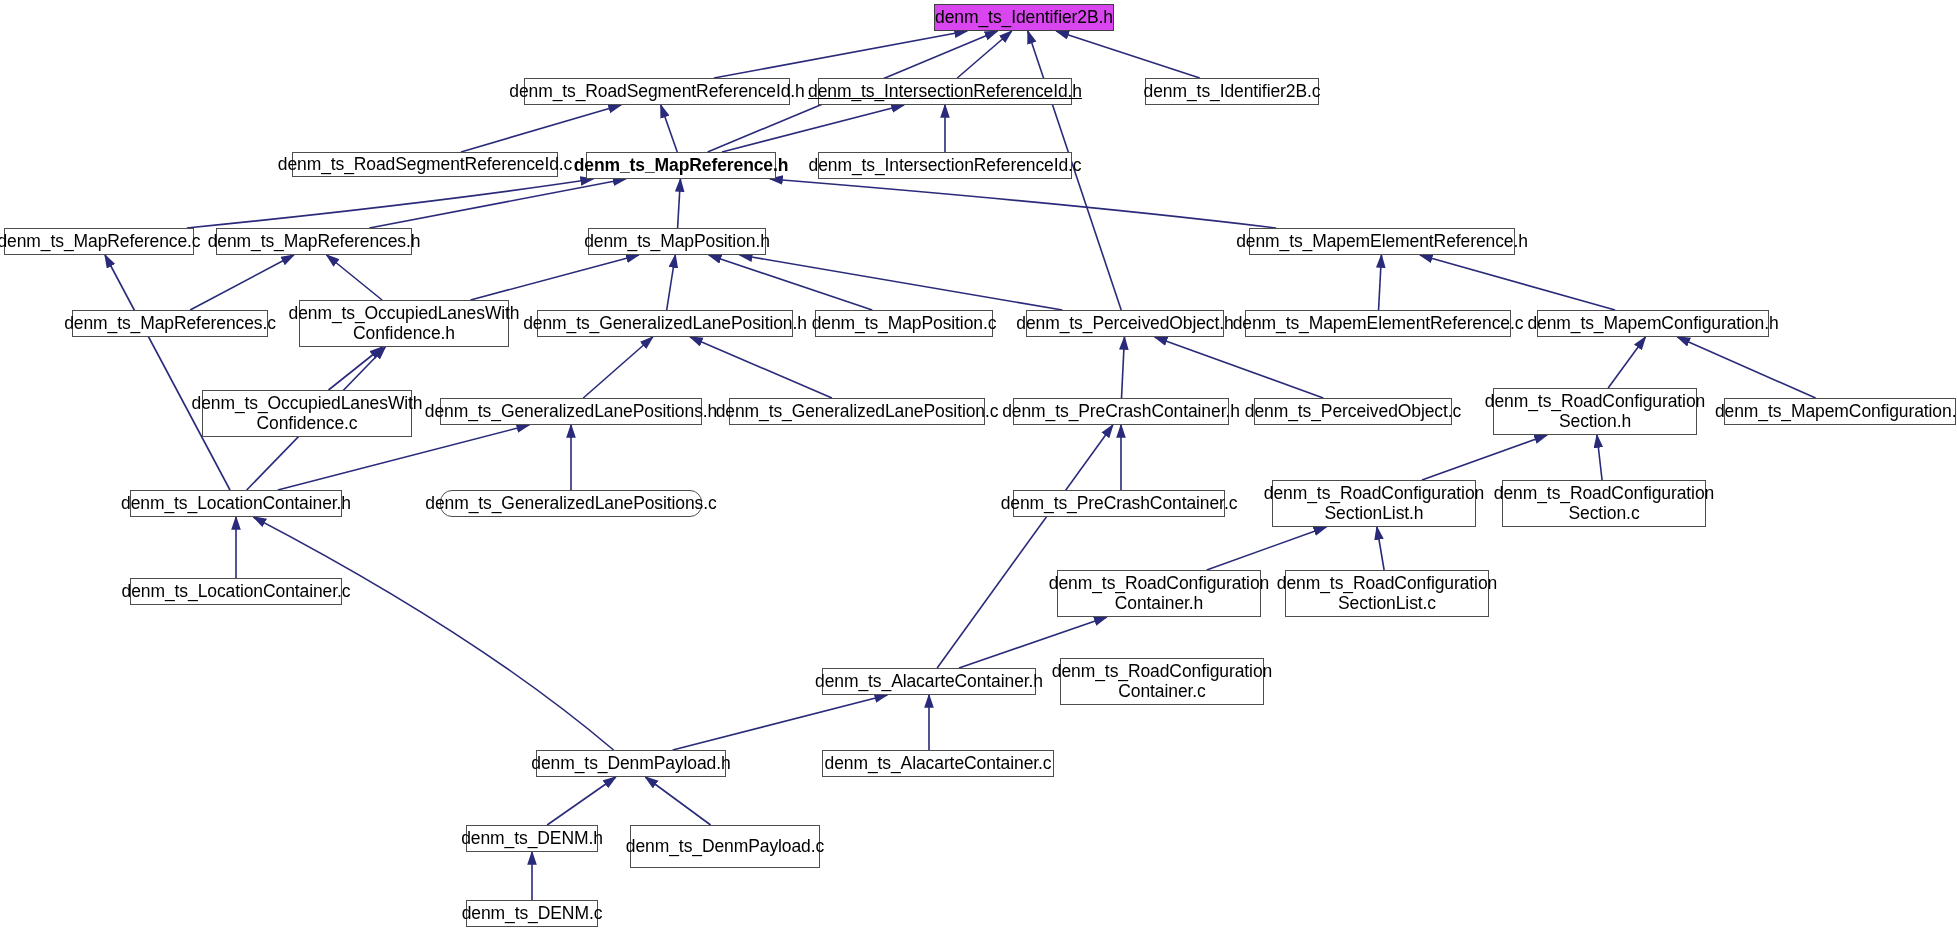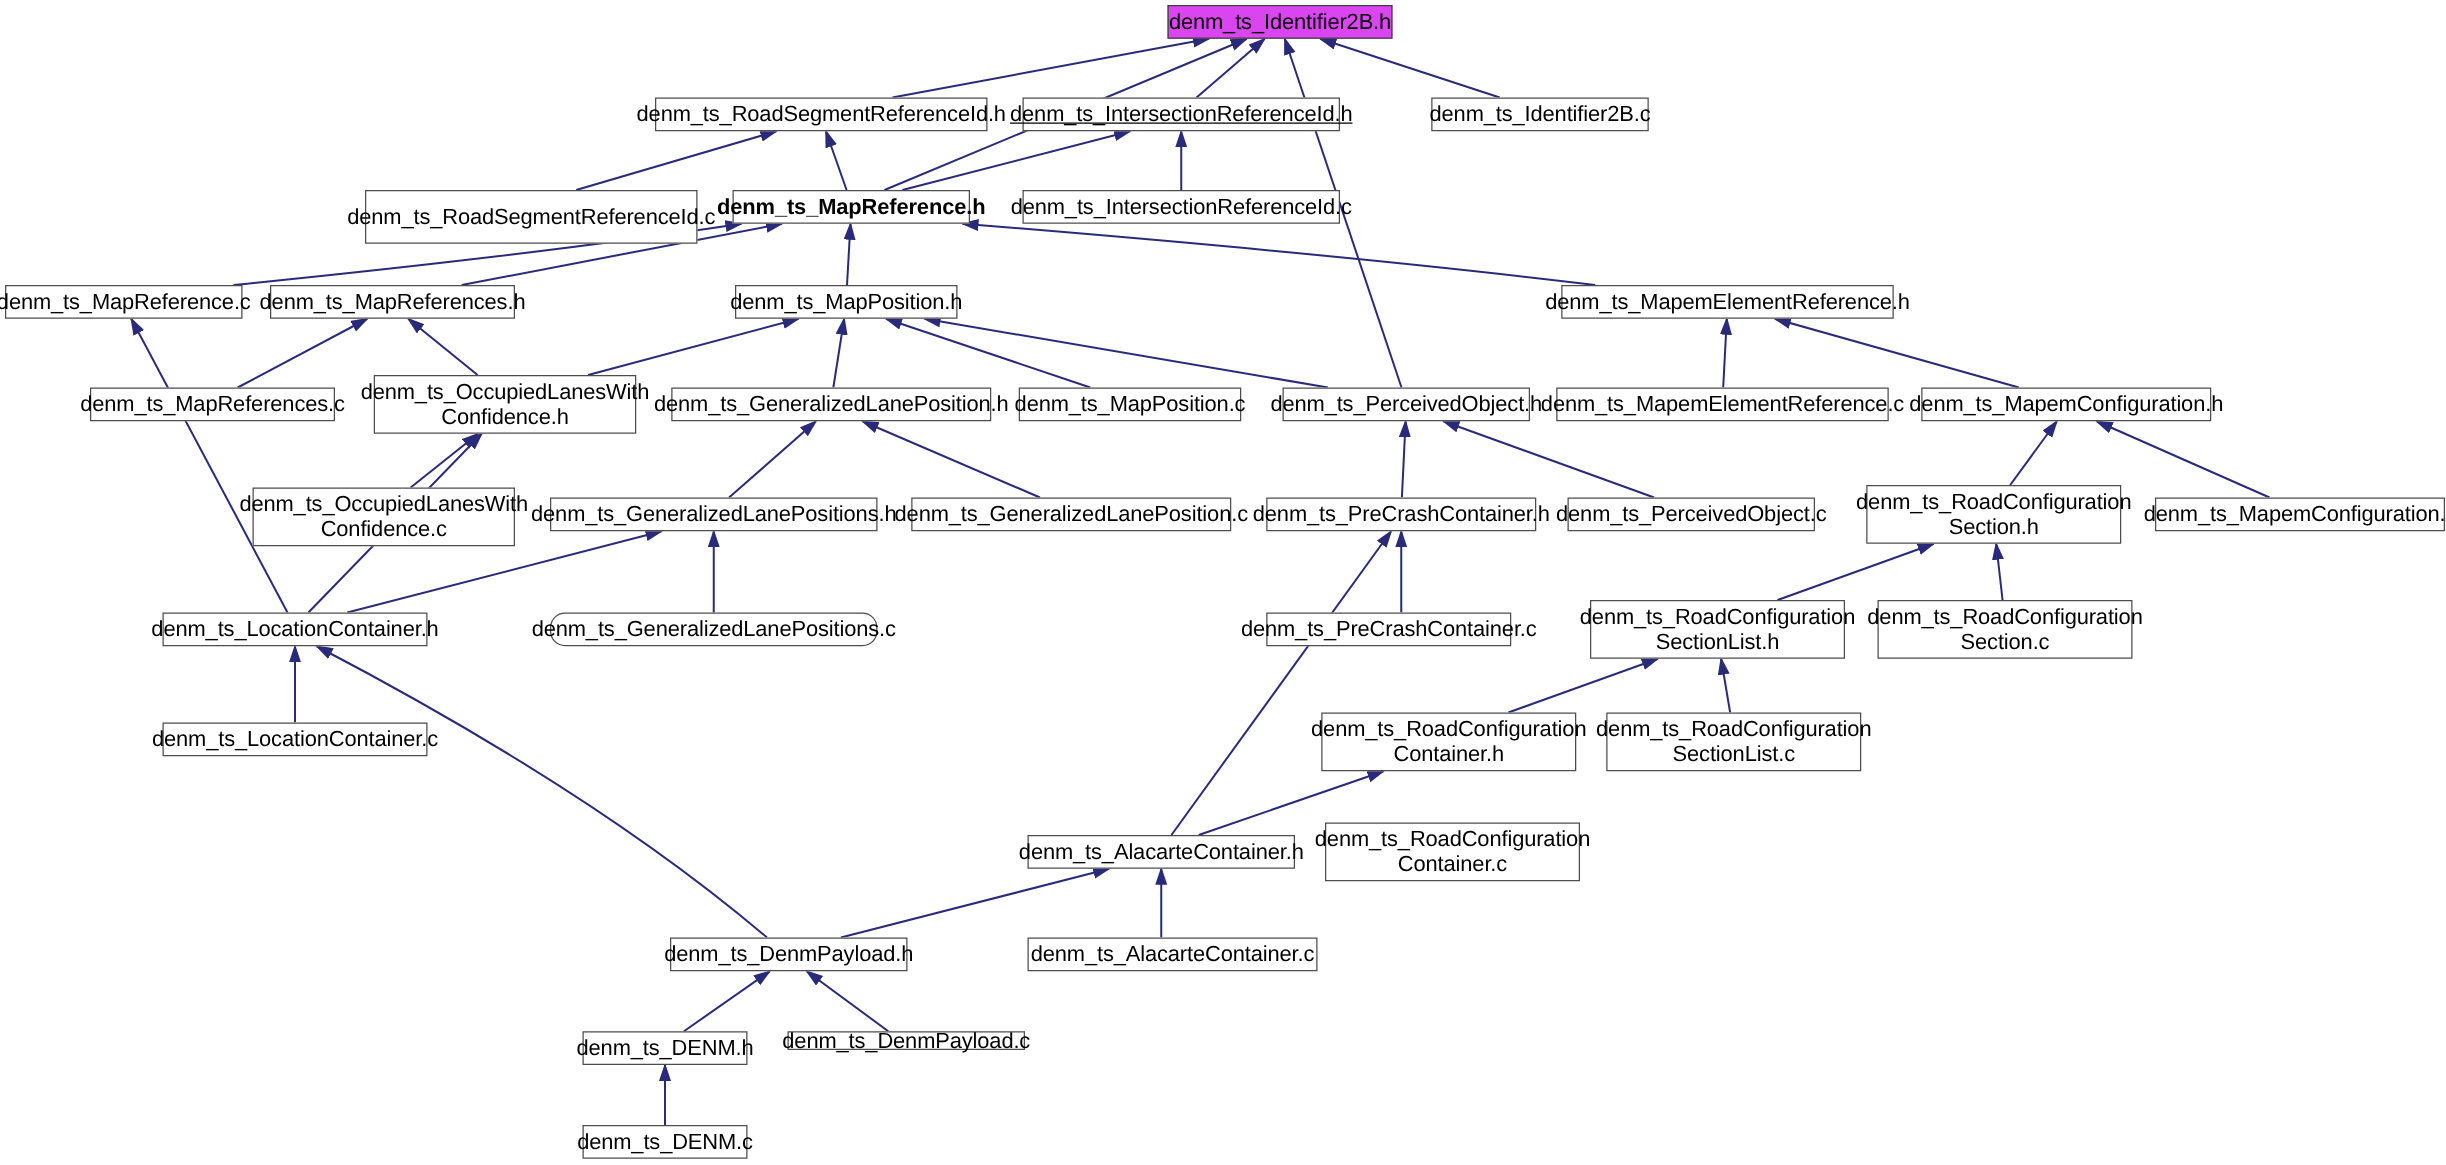--- a/index.html
+++ b/index.html
@@ -105,21 +105,21 @@
         <path d="M547.147,825 L615.853,777" stroke="#2a2a7a" stroke-width="1.6" fill="none" marker-end="url(#arrowhead)"></path>
         <path d="M710.618,825 L645.382,777" stroke="#2a2a7a" stroke-width="1.6" fill="none" marker-end="url(#arrowhead)"></path>
         <path d="M532,900 L532,852" stroke="#2a2a7a" stroke-width="1.6" fill="none" marker-end="url(#arrowhead)"></path>
       </g>
   </svg>
   <div id="node-layer">
       <div class="node root" style="left: 934px; top: 4px; width: 180px; height: 27px;">denm_ts_Identifier2B.h</div>
       <div class="node" style="left: 524px; top: 78px; width: 266px; height: 27px;">denm_ts_RoadSegmentReferenceId.h</div>
       <div class="node" style="left: 818px; top: 78px; width: 254px; height: 27px; text-decoration: underline;">denm_ts_IntersectionReferenceId.h</div>
       <div class="node" style="left: 1145px; top: 78px; width: 174px; height: 27px;">denm_ts_Identifier2B.c</div>
-      <div class="node" style="left: 292px; top: 152px; width: 266px; height: 43px; text-align: center;">denm_ts_RoadSegmentReferenceId.c</div>
+      <div class="node" style="left: 292px; top: 152px; width: 266px; height: 25px; text-align: center;">denm_ts_RoadSegmentReferenceId.c</div>
       <div class="node" style="left: 586px; top: 152px; width: 190px; height: 27px; font-weight: bold;">denm_ts_MapReference.h</div>
       <div class="node" style="left: 818px; top: 152px; width: 254px; height: 27px;">denm_ts_IntersectionReferenceId.c</div>
       <div class="node" style="left: 4px; top: 228px; width: 190px; height: 27px;">denm_ts_MapReference.c</div>
       <div class="node" style="left: 216px; top: 228px; width: 196px; height: 27px;">denm_ts_MapReferences.h</div>
       <div class="node" style="left: 588px; top: 228px; width: 178px; height: 27px;">denm_ts_MapPosition.h</div>
       <div class="node" style="left: 1249px; top: 228px; width: 266px; height: 27px;">denm_ts_MapemElementReference.h</div>
       <div class="node" style="left: 72px; top: 310px; width: 196px; height: 27px;">denm_ts_MapReferences.c</div>
       <div class="node twoline" style="left: 299px; top: 300px; width: 210px; height: 47px;">denm_ts_OccupiedLanesWith
 Confidence.h</div>
       <div class="node" style="left: 537px; top: 310px; width: 256px; height: 27px;">denm_ts_GeneralizedLanePosition.h</div>
@@ -131,32 +131,32 @@
 Confidence.c</div>
       <div class="node" style="left: 440px; top: 398px; width: 262px; height: 27px;">denm_ts_GeneralizedLanePositions.h</div>
       <div class="node" style="left: 729px; top: 398px; width: 256px; height: 27px;">denm_ts_GeneralizedLanePosition.c</div>
       <div class="node" style="left: 1013px; top: 398px; width: 216px; height: 27px;">denm_ts_PreCrashContainer.h</div>
       <div class="node" style="left: 1254px; top: 398px; width: 198px; height: 27px;">denm_ts_PerceivedObject.c</div>
       <div class="node twoline" style="left: 1493px; top: 388px; width: 204px; height: 47px;">denm_ts_RoadConfiguration
 Section.h</div>
       <div class="node" style="left: 1724px; top: 398px; width: 232px; height: 27px;">denm_ts_MapemConfiguration.c</div>
       <div class="node" style="left: 130px; top: 490px; width: 212px; height: 27px;">denm_ts_LocationContainer.h</div>
       <div class="node" style="left: 440px; top: 490px; width: 262px; height: 27px; border-radius: 12px;">denm_ts_GeneralizedLanePositions.c</div>
-      <div class="node" style="left: 1013px; top: 490px; width: 196px; height: 27px;">denm_ts_PreCrashContainer.c</div>
+      <div class="node" style="left: 1013px; top: 490px; width: 212px; height: 27px;">denm_ts_PreCrashContainer.c</div>
       <div class="node twoline" style="left: 1272px; top: 480px; width: 204px; height: 47px;">denm_ts_RoadConfiguration
 SectionList.h</div>
       <div class="node twoline" style="left: 1502px; top: 480px; width: 204px; height: 47px;">denm_ts_RoadConfiguration
 Section.c</div>
       <div class="node" style="left: 130px; top: 578px; width: 212px; height: 27px;">denm_ts_LocationContainer.c</div>
       <div class="node twoline" style="left: 1057px; top: 570px; width: 204px; height: 47px;">denm_ts_RoadConfiguration
 Container.h</div>
       <div class="node twoline" style="left: 1285px; top: 570px; width: 204px; height: 47px;">denm_ts_RoadConfiguration
 SectionList.c</div>
       <div class="node" style="left: 822px; top: 668px; width: 214px; height: 27px;">denm_ts_AlacarteContainer.h</div>
       <div class="node twoline" style="left: 1060px; top: 658px; width: 204px; height: 47px;">denm_ts_RoadConfiguration
 Container.c</div>
       <div class="node" style="left: 536px; top: 750px; width: 190px; height: 27px;">denm_ts_DenmPayload.h</div>
       <div class="node" style="left: 822px; top: 750px; width: 232px; height: 27px;">denm_ts_AlacarteContainer.c</div>
       <div class="node" style="left: 466px; top: 825px; width: 132px; height: 27px;">denm_ts_DENM.h</div>
-      <div class="node" style="left: 630px; top: 825px; width: 190px; height: 15px;">denm_ts_DenmPayload.c</div>
+      <div class="node" style="left: 630px; top: 825px; width: 190px; height: 43px;">denm_ts_DenmPayload.c</div>
       <div class="node" style="left: 466px; top: 900px; width: 132px; height: 27px;">denm_ts_DENM.c</div>
     </div>
 </div>
 
 </body></html>

